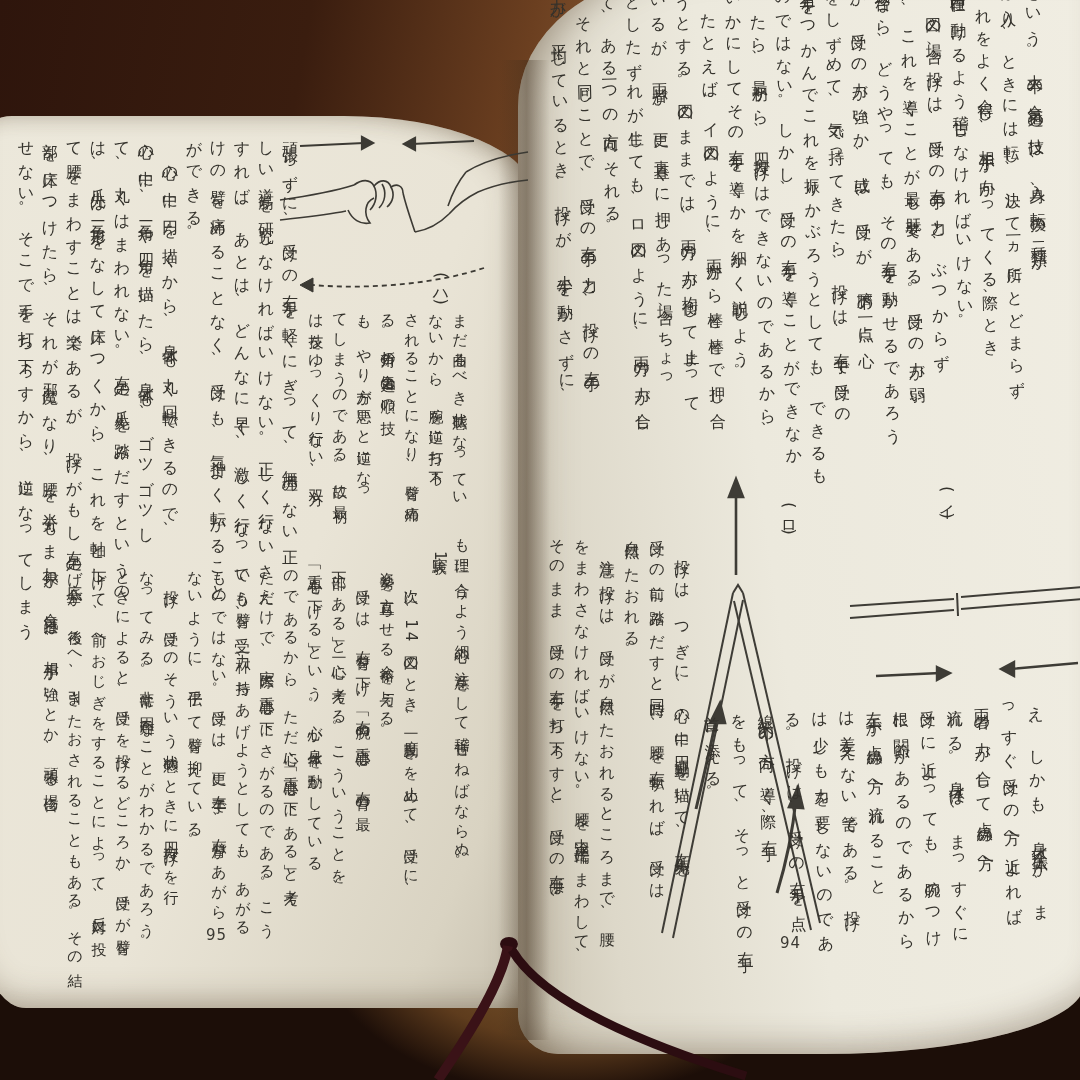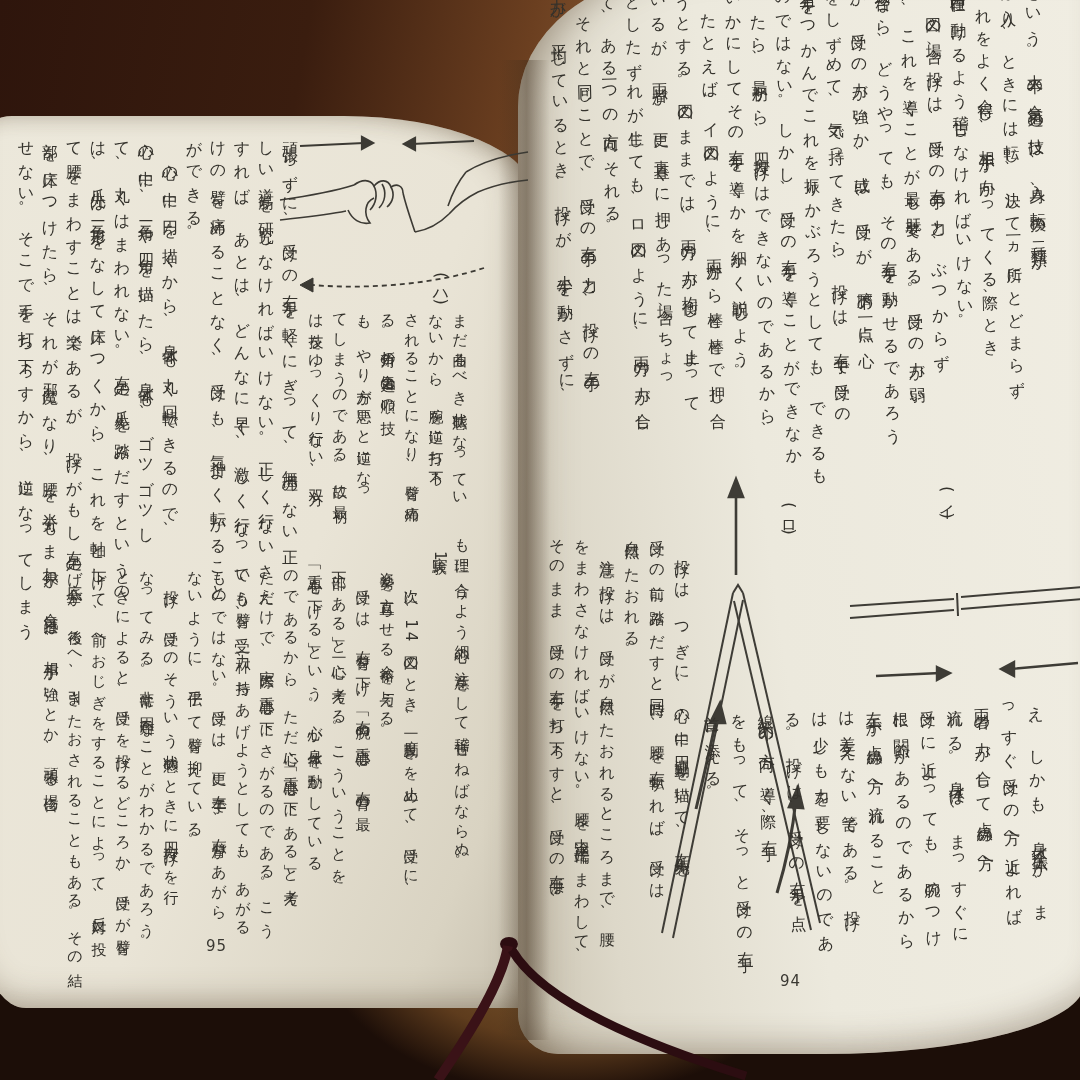--- a/index.html
+++ b/index.html
@@ -30,23 +30,23 @@
   .r-bot-left{left:542px;top:528px;width:152px;height:534px;font-size:15.5px;line-height:25px;letter-spacing:3.5px;}
   .l-top-right{left:300px;top:303px;width:172px;height:248px;font-size:15px;line-height:24px;letter-spacing:2px;}
   .l-top-left{left:14px;top:130px;width:288px;height:566px;font-size:16px;line-height:24px;letter-spacing:5px;}
   .l-bot-lead{left:446px;top:527px;width:28px;height:500px;font-size:15px;line-height:24px;letter-spacing:3px;}
   .l-bot-head{left:421px;top:545px;width:28px;height:90px;font-size:15px;letter-spacing:3px;}
   .l-bot-main{left:37px;top:560px;width:386px;height:444px;font-size:15px;line-height:24px;letter-spacing:3px;}
   .fig-label{font-size:16px;letter-spacing:1px;}
   .lbl-ha{left:430px;top:272px;}
   .lbl-i{left:936px;top:486px;}
   .lbl-ro{left:778px;top:502px;}
-  .page-num{position:absolute;z-index:3;color:#3a3832;font-size:15px;letter-spacing:1px;margin-top:11px;}
+  .page-num{position:absolute;z-index:3;color:#3a3832;font-size:15px;letter-spacing:1px;}
   .pn-95{left:206px;top:926px;}
-  .pn-94{left:780px;top:961px;}
+  .pn-94{left:780px;top:934px;}
   .art{position:absolute;z-index:3;}
   .ribbons{z-index:4;}
 </style>
 </head>
 <body>
 
 <div class="scene">
   <div class="bg-top"></div>
   <div class="bg-right"></div>
   <div class="floor-wedge"></div>

